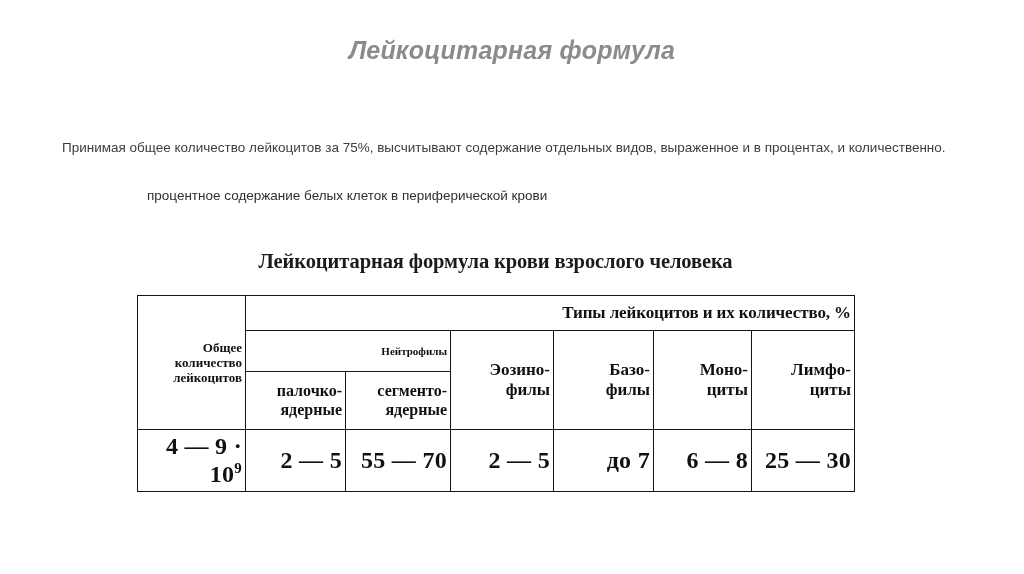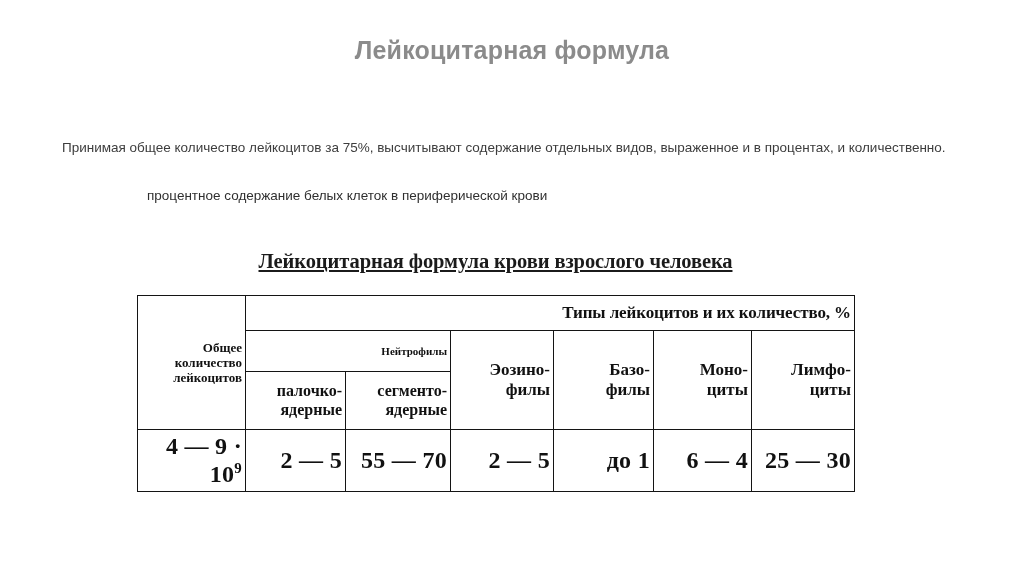--- a/index.html
+++ b/index.html
@@ -26,20 +26,21 @@
   
   .slide-title {
     position: absolute;
     left: 0;
     top: 36px;
     width: 1024px;
     text-align: center;
     font-family: "Liberation Sans", sans-serif;
     font-size: 25px;
     font-weight: bold;
+    font-style: italic;
     color: #8b8b8b;
     letter-spacing: 0.2px;
     white-space: nowrap;
   }
 
   
   .para {
     position: absolute;
     font-family: "Liberation Sans", sans-serif;
     font-size: 13.5px;
@@ -73,21 +74,20 @@
 
   .figure-caption {
     font-family: "Liberation Serif", serif;
     font-size: 20.5px;
     font-weight: bold;
     color: #1b1b1b;
     text-align: center;
     letter-spacing: -0.1px;
     white-space: nowrap;
     margin: 0 0 22px 0;
-    text-decoration: underline;
   }
 
   table.wbc {
     border-collapse: collapse;
     table-layout: fixed;
     width: 717px;
     font-family: "Liberation Serif", serif;
     color: #111111;
     background: #ffffff;
   }
@@ -187,21 +187,21 @@
           <td class="hdr-sub">сегменто-<br>ядерные</td>
         </tr>
 
         <tr>
           <td class="val">
             <span>4 — 9 · 10</span><sup>9</sup>
           </td>
           <td class="val">2 — 5</td>
           <td class="val">55 — 70</td>
           <td class="val">2 — 5</td>
-          <td class="val">до 1</td>
-          <td class="val">6 — 4</td>
+          <td class="val">до 7</td>
+          <td class="val">6 — 8</td>
           <td class="val">25 — 30</td>
         </tr>
       </tbody>
     </table>
   </div>
 
 </div>
 
 </body></html>

